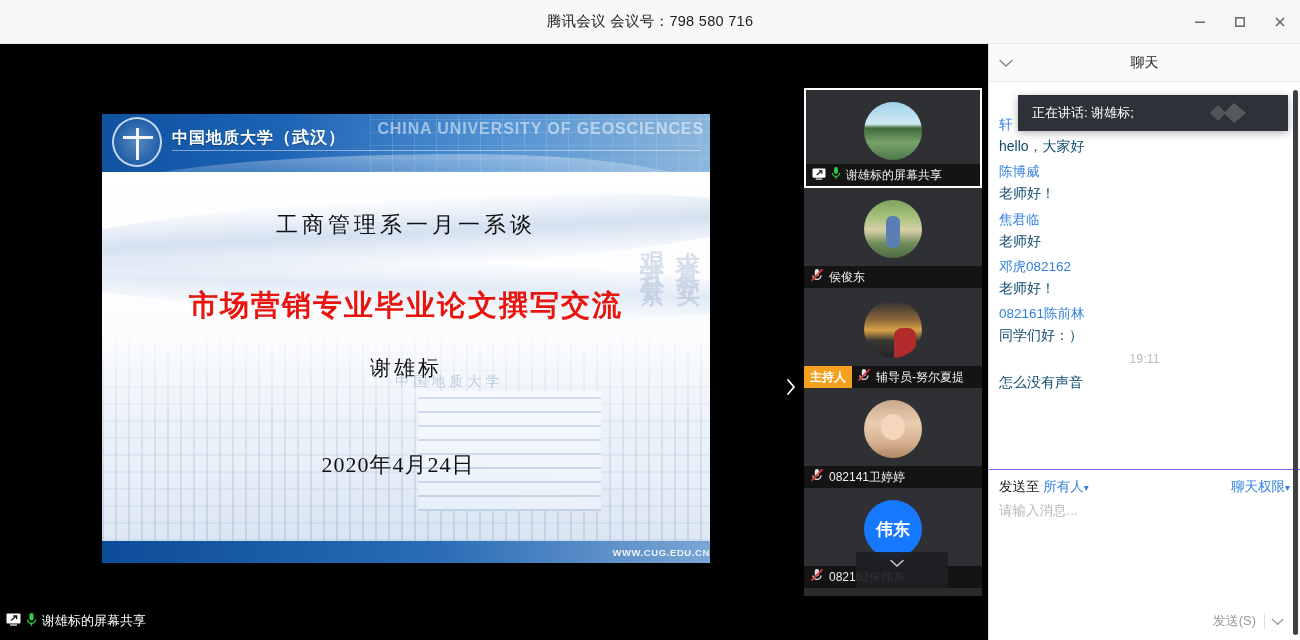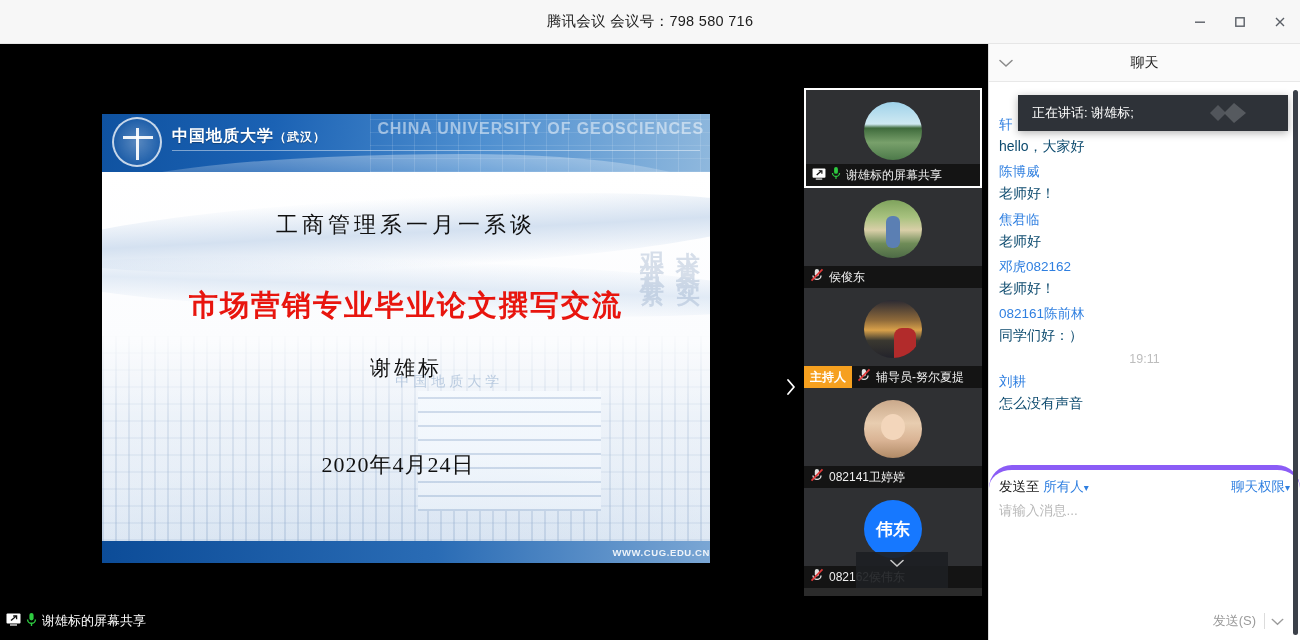--- a/index.html
+++ b/index.html
@@ -63,21 +63,21 @@
     background:#fff; opacity:.92;
   }
   .cug-logo:after{
     content:""; position:absolute; left:9px; top:17px; width:30px; height:3px; background:#fff; opacity:.92;
   }
   .cug-name{
     position:absolute; left:70px; top:12px; color:#fff; font-size:16px;
     font-family:"Liberation Serif","DejaVu Serif",serif; font-weight:700; letter-spacing:1px;
     text-shadow:0 1px 1px rgba(0,0,0,.3);
   }
-  .cug-name small{ font-size:12px; font-weight:700; }
+  .cug-name small{ font-size:17px; font-weight:700; }
   .cug-en{
     position:absolute; right:6px; top:6px; color:rgba(255,255,255,.50);
     font-size:16px; letter-spacing:.9px; font-weight:700;text-align:center;
   }
   .hdr-rule{
     position:absolute; left:70px; right:10px; top:36px; height:1px; background:rgba(255,255,255,.45);
   }
 
   .slide-body{
     position:absolute; left:0; top:58px; right:0; bottom:22px;
@@ -232,21 +232,21 @@
     position:absolute; left:1018px; top:95px; width:270px; height:36px;
     background:#2e3238; color:#fff; font-size:13px;
     display:flex; align-items:center; padding:0 14px;
     box-shadow:0 2px 8px rgba(0,0,0,.30);
     z-index: 30;
   }
   .toast .mark{
     position:absolute; right:36px; top:6px; width:44px; height:24px; opacity:.22;
   }
 
-  .chat-foot{ flex:0 0 auto; border-top:5px solid #8b5cf6; padding:8px 10px 6px 10px;border-radius:23px; }
+  .chat-foot{ flex:0 0 auto; border-top:1px solid #8b5cf6; padding:8px 10px 6px 10px; }
   .foot-row{ display:flex; align-items:center; justify-content:space-between; }
   .send-to{ font-size:13.5px; color:#1a1a1a; }
   .send-to .who{ color:#2f7fe0; }
   .perm{ font-size:13.5px; color:#2f7fe0; }
   .caret{ font-size:10px; }
   .msg-input{
     margin-top:6px; height:62px; font-size:13.5px; color:#b9b9b9;
   }
   .send-row{
     display:flex; align-items:center; justify-content:flex-end; gap:0; height:26px;margin-top:44px;
@@ -444,21 +444,20 @@
       <div class="msg">hello，大家好</div>
       <div class="sender">陈博威</div>
       <div class="msg">老师好！</div>
       <div class="sender">焦君临</div>
       <div class="msg">老师好</div>
       <div class="sender">邓虎082162</div>
       <div class="msg">老师好！</div>
       <div class="sender">082161陈前林</div>
       <div class="msg">同学们好：）</div>
       <div class="ts">19:11</div>
-      <div class="sender">刘耕</div>
       <div class="msg">怎么没有声音</div>
     </div>
 
     <div class="chat-foot">
       <div class="foot-row">
         <div class="send-to">
           <span>发送至</span>
           <span class="who">所有人</span><span class="who caret">▾</span>
         </div>
         <div class="perm">

